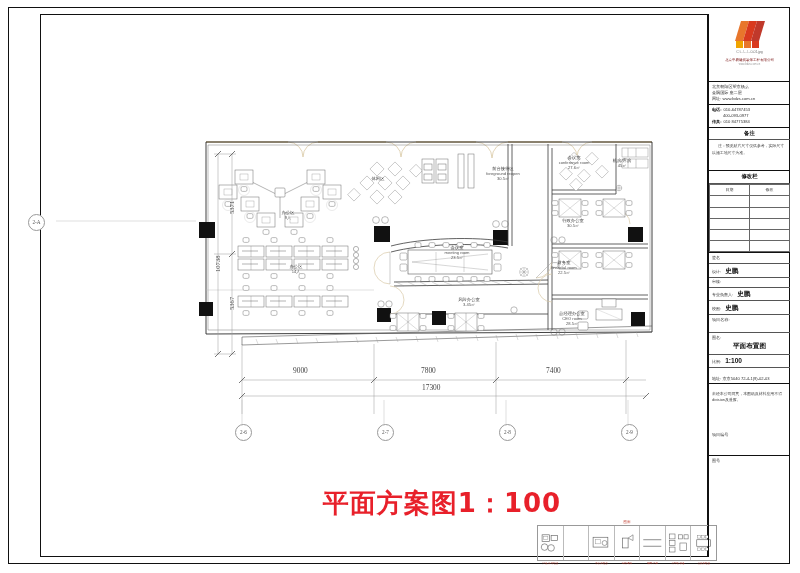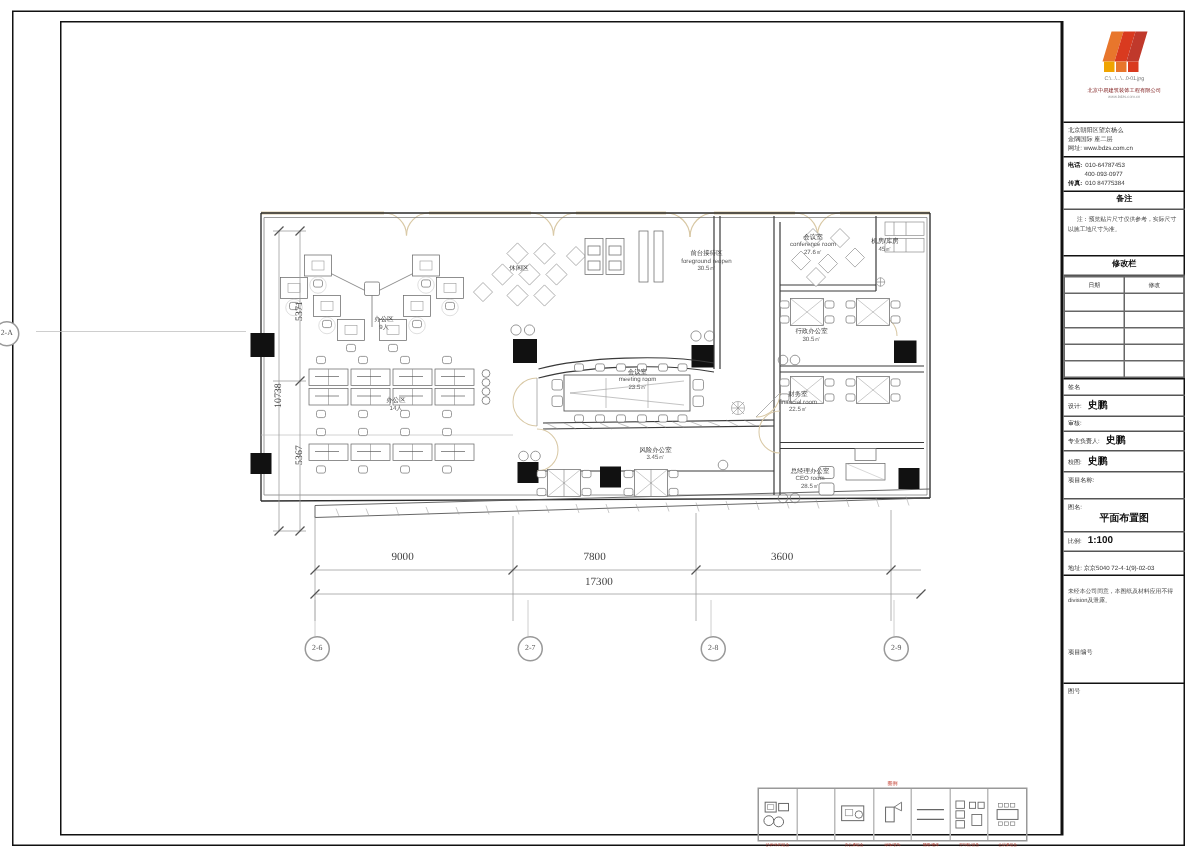--- a/index.html
+++ b/index.html
@@ -37,21 +37,21 @@
               text-align:center;color:#333;}
   .sig-row{display:flex;align-items:baseline;border-bottom:0.7px solid #555;
            padding:1.5px 3px;min-height:9px;box-sizing:border-box;}
   .sig-row .lbl{font-size:4px;color:#333;}
   .sig-row .val{font-size:6.6px;color:#111;margin-left:4px;font-weight:bold;}
   .big-val{font-size:6.6px;font-weight:bold;color:#111;text-align:center;}
   .dwg-no{font-size:8px;font-weight:bold;text-align:center;color:#111;
           padding-top:12px;}
 
   
-  .plan{position:absolute;left:24px;top:14px;width:576px;height:543px;}
+  .plan{position:absolute;left:56px;top:14px;width:576px;height:543px;}
   svg.vec{position:absolute;left:0;top:0;width:668px;height:543px;}
 
   .red-title{position:absolute;left:236px;top:472px;width:300px;
              text-align:center;font-size:26px;color:#e8202a;font-weight:bold;
              font-family:"DejaVu Sans",sans-serif;letter-spacing:1px;}
 
   
   .rl{position:absolute;text-align:center;color:#3a3a3a;line-height:1.25;
       white-space:nowrap;}
   .rl .zh{font-size:4.3px;display:block;}
@@ -621,33 +621,34 @@
       <span class="en">CEO room</span>
       <span class="ar">28.5㎡</span>
     </div>
     <div class="rl" style="left:386px;top:283px;width:54px;">
       <span class="zh">风险办公室</span>
       <span class="ar">3.45㎡</span>
     </div>
 
     <div class="dim" style="left:237px;top:352px;">9000</div>
     <div class="dim" style="left:365px;top:352px;">7800</div>
-    <div class="dim" style="left:490px;top:352px;">3600</div>
+    <div class="dim" style="left:490px;top:352px;">7400</div>
     <div class="dim" style="left:366px;top:369px;">17300</div>
 
     <div class="dimv" style="left:172px;top:200px;">5371</div>
     <div class="dimv" style="left:172px;top:296px;">5367</div>
     <div class="dimv" style="left:158px;top:258px;">10738</div>
 
     <div class="bub" style="left:179px;top:410px;">2-6</div>
     <div class="bub" style="left:321px;top:410px;">2-7</div>
     <div class="bub" style="left:443px;top:410px;">2-8</div>
     <div class="bub" style="left:565px;top:410px;">2-9</div>
     <div class="bub" style="left:-28px;top:200px;">2-A</div>
 
+    <div class="red-title">平面方案图1：100</div>
 
     <div class="legend">
       <div class="ltitle">图例</div>
       <div class="lgrid">
         <div class="lcell">
           <svg viewBox="0 0 30 30" width="100%" height="100%">
             <rect x="5" y="5" width="9" height="8" fill="#fff" stroke="#666" stroke-width="0.8"></rect>
             <rect x="7" y="7" width="5" height="4" fill="#fff" stroke="#999" stroke-width="0.6"></rect>
             <circle cx="8" cy="20" r="4" fill="#fff" stroke="#666" stroke-width="0.8"></circle>
             <circle cx="16" cy="21" r="4" fill="#fff" stroke="#666" stroke-width="0.8"></circle>

